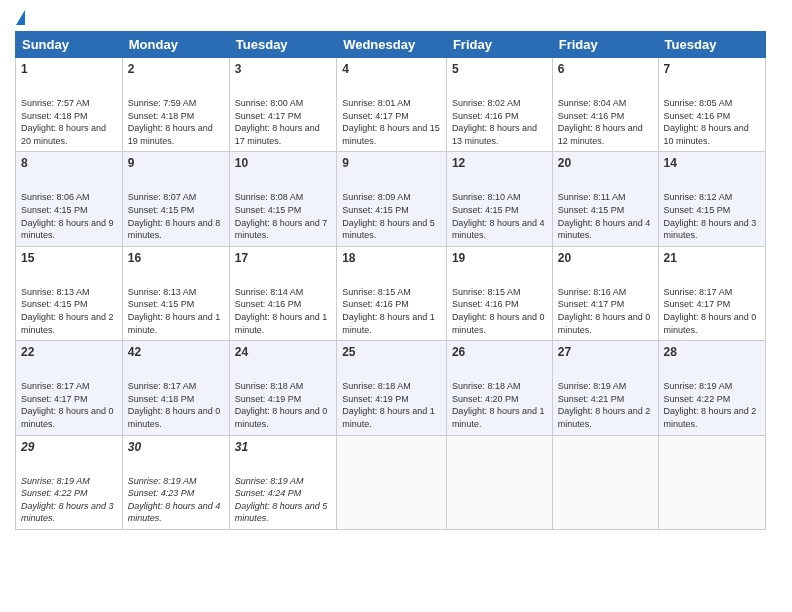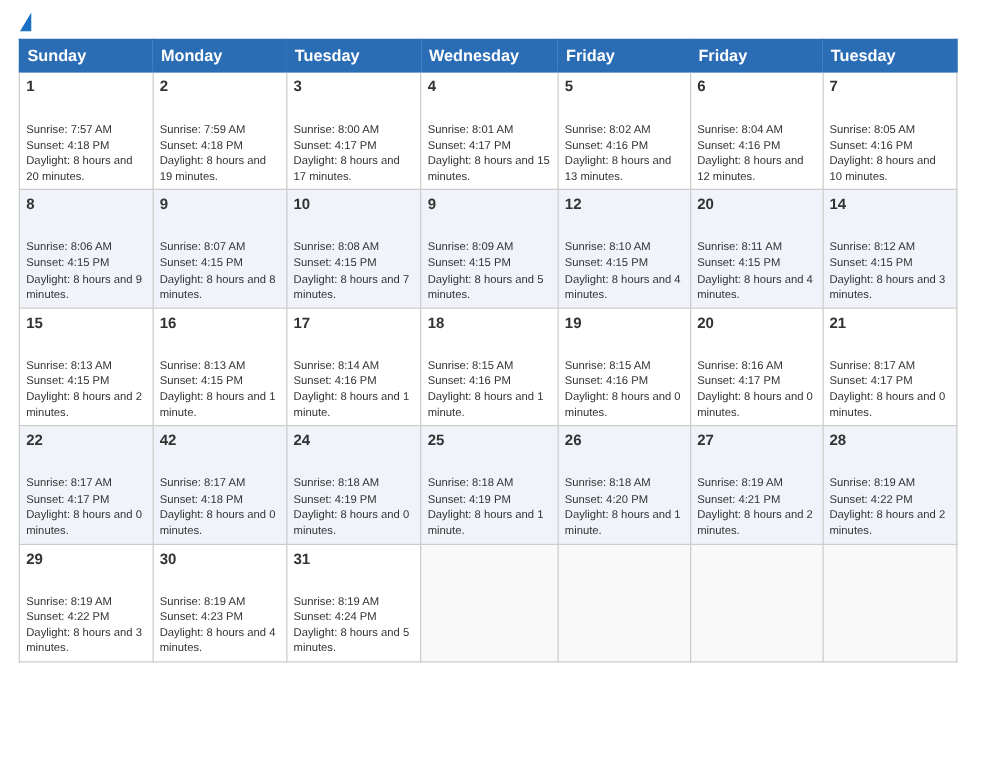--- a/index.html
+++ b/index.html
@@ -61,20 +61,21 @@
       color: #333;
       width: 113px;
       height: 78px;
       background: #fff;
     }
     .calendar tr:nth-child(even) td {
       background: #f0f4fa;
     }
     .calendar .last-row td {
       height: 68px;
+      font-style: italic;
     }
     .day-num {
       font-size: 12px;
       font-weight: bold;
       color: #333;
       display: block;
       margin-bottom: 1px;
     }
     .day-info {
       font-size: 9px;

